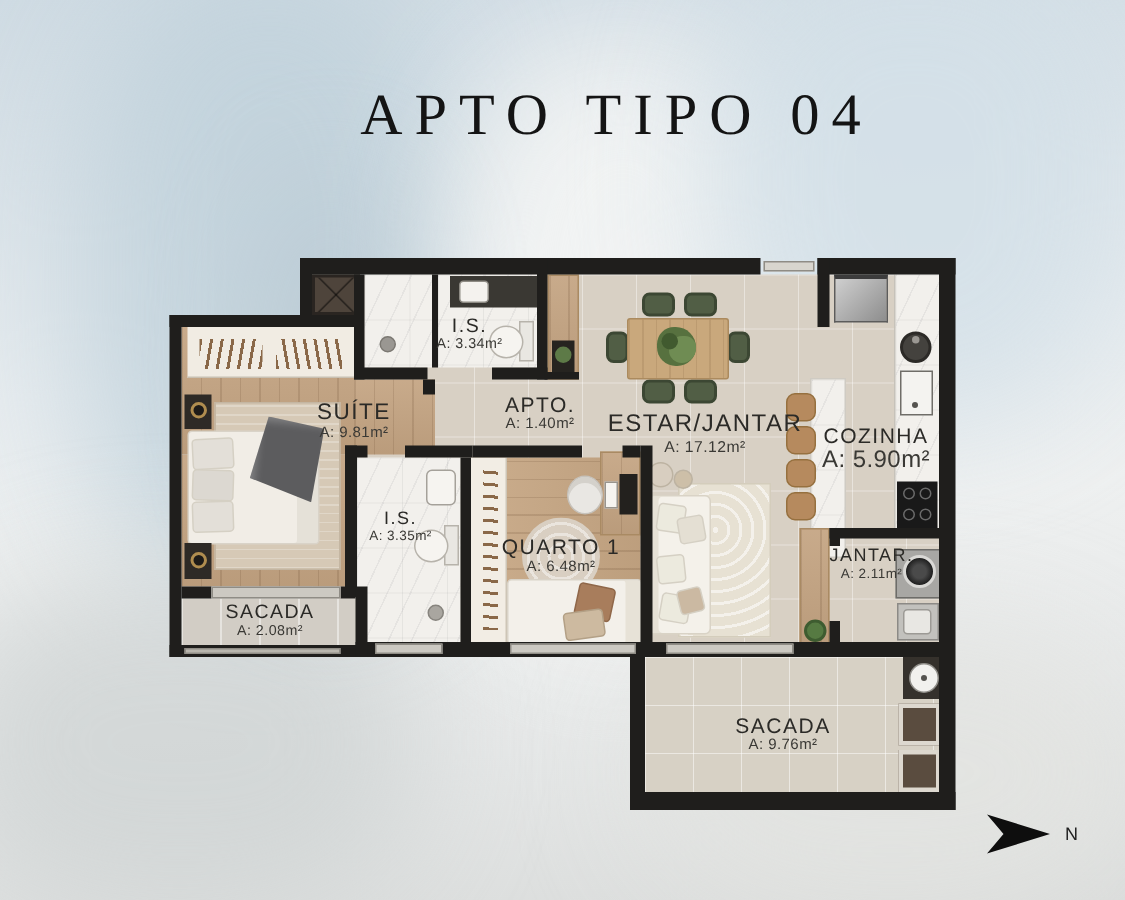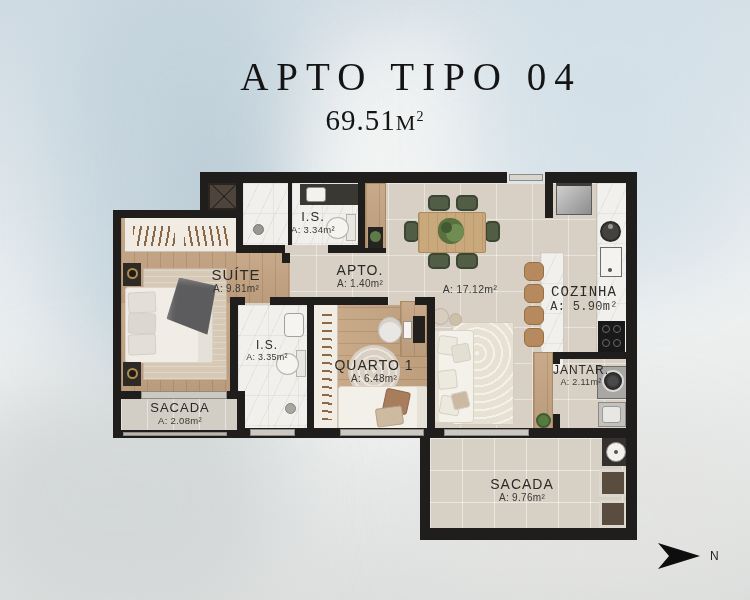--- a/index.html
+++ b/index.html
@@ -39,21 +39,20 @@
 <div id="stage">
 
   <div class="blob" style="left:50px;top:-30px;width:260px;height:430px;background:#bed0da;opacity:.75;"></div>
   <div class="blob" style="left:300px;top:30px;width:230px;height:400px;background:#f4f5f4;opacity:.9;"></div>
   <div class="blob" style="left:470px;top:-40px;width:280px;height:320px;background:#d3e0e8;opacity:.8;"></div>
   <div class="blob" style="left:-40px;top:380px;width:320px;height:230px;background:#ccd1d1;opacity:.7;"></div>
   <div class="blob" style="left:430px;top:420px;width:330px;height:190px;background:#e3e4e1;opacity:.8;"></div>
   <div class="blob" style="left:170px;top:110px;width:100px;height:280px;background:#aebfca;opacity:.45;"></div>
 
   <div id="title">APTO TIPO 04</div>
-  <div id="subtitle"><span>69.51</span><span class="unit">M</span><span class="sup">2</span></div>
 
   <div>
 
     <div class="floor tile" style="left:208px;top:183px;width:418px;height:245px;"></div>
     <div class="floor woodv" style="left:121px;top:218px;width:115px;height:85px;"></div>
     <div class="floor woodv" style="left:236px;top:253px;width:54px;height:50px;"></div>
     <div class="floor woodv" style="left:121px;top:303px;width:109px;height:88px;"></div>
     <div class="floor marble" style="left:243px;top:183px;width:45px;height:62px;z-index:6;"></div>
     <div class="floor marble" style="left:292px;top:183px;width:66px;height:62px;z-index:6;"></div>
     <div class="floor marble" style="left:238px;top:305px;width:69px;height:123px;z-index:6;"></div>
@@ -201,25 +200,26 @@
     </div>
     <div class="lbl" style="left:313px;top:222px;">
       <div class="nm" style="font-size:13px;">I.S.</div>
       <div class="ar" style="font-size:9.5px;">A: 3.34m²</div>
     </div>
     <div class="lbl" style="left:360px;top:275px;">
       <div class="nm" style="font-size:14px;">APTO.</div>
       <div class="ar" style="font-size:10px;">A: 1.40m²</div>
     </div>
     <div class="lbl" style="left:470px;top:289px;">
+      <div class="nm" style="font-size:16px;">ESTAR/JANTAR</div>
       <div class="ar" style="font-size:10.5px;">A: 17.12m²</div>
     </div>
-    <div class="lbl" style="left:584px;top:299px;font-family:Liberation Mono, monospace;">
+    <div class="lbl" style="left:584px;top:299px;">
       <div class="nm" style="font-size:14px;">COZINHA</div>
-      <div class="ar" style="font-size:12px;text-align:center;">A: 5.90m²</div>
+      <div class="ar" style="font-size:16px;text-align:center;">A: 5.90m²</div>
     </div>
     <div class="lbl" style="left:267px;top:350px;">
       <div class="nm" style="font-size:12px;">I.S.</div>
       <div class="ar" style="font-size:9px;">A: 3.35m²</div>
     </div>
     <div class="lbl" style="left:374px;top:370px;">
       <div class="nm" style="font-size:14px;">QUARTO 1</div>
       <div class="ar" style="font-size:10px;">A: 6.48m²</div>
     </div>
     <div class="lbl" style="left:581px;top:375px;">

